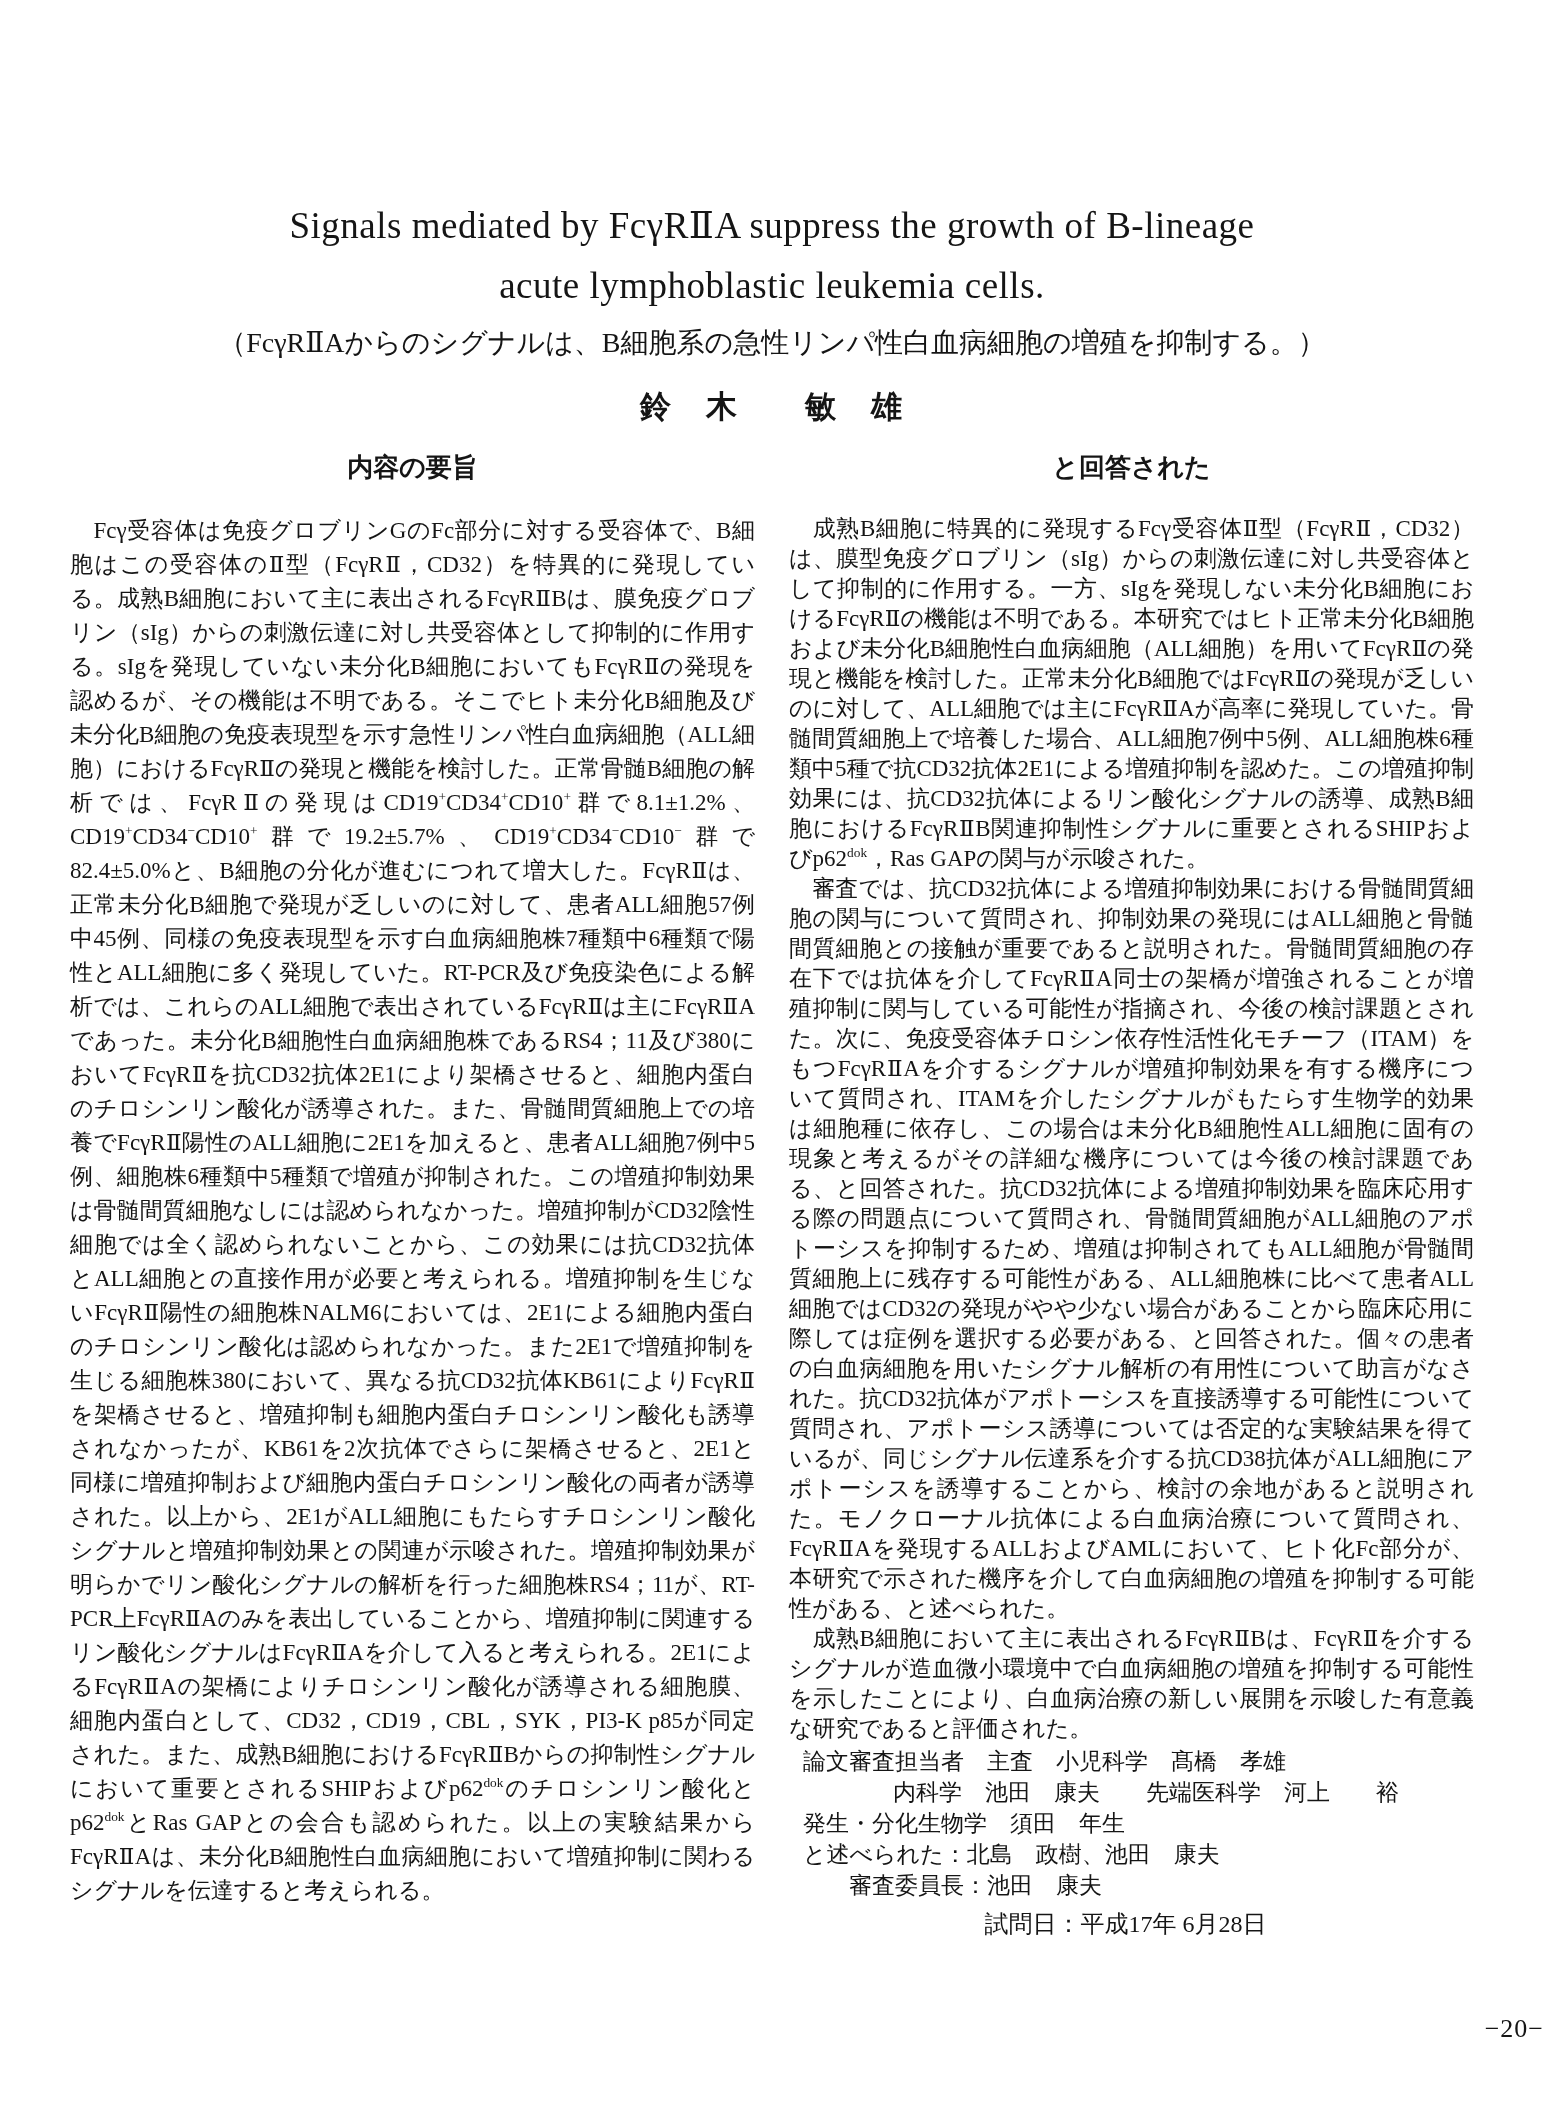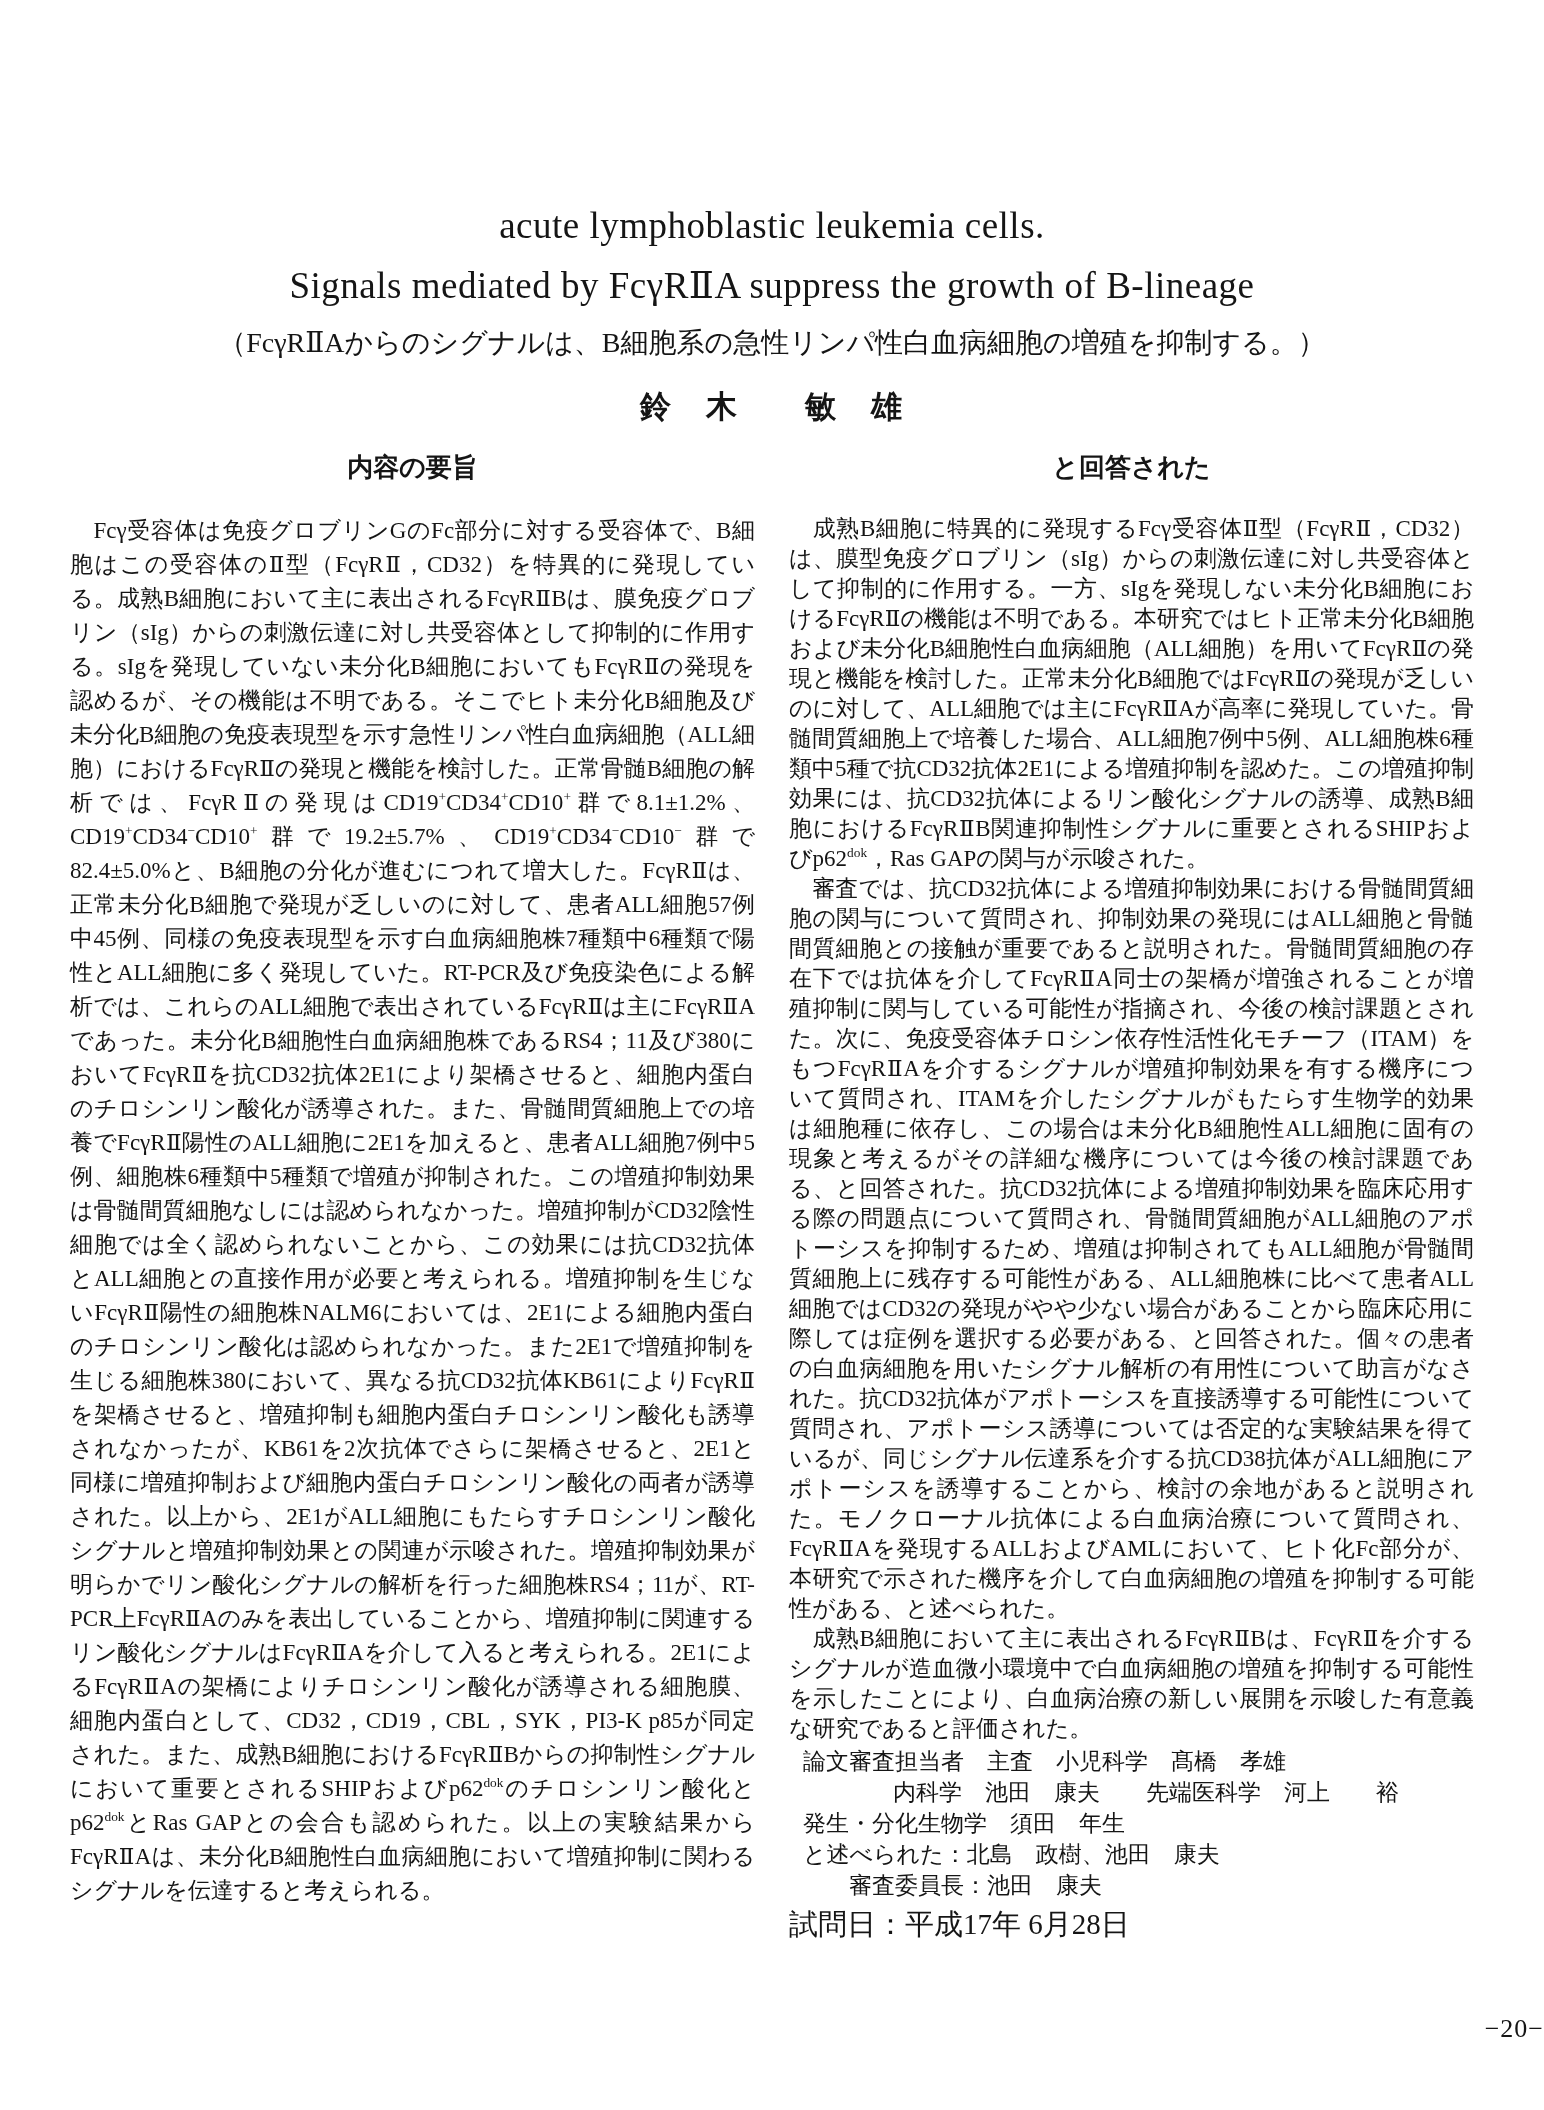--- a/index.html
+++ b/index.html
@@ -16,31 +16,31 @@
   .column{flex:1;min-width:0;}
   .col-heading{font-size:26px;font-weight:bold;text-align:center;margin:0 0 32px 0;line-height:28px;}
   .body-text{font-size:23px;margin:0;text-align:justify;}
   .col-left .body-text{line-height:34px;}
   .col-right .body-text{line-height:30px;}
   sup{font-size:58%;line-height:0;vertical-align:super;}
   .committee{font-size:23px;line-height:31px;margin-top:2px;}
   .c-line{padding-left:14px;}
   .c-line.ind-deep{padding-left:104px;}
   .c-line.ind-mid{padding-left:60px;}
-  .exam-date{text-align:left;font-size:29px;line-height:30px;margin-top:8px;padding-right:12px;}
+  .exam-date{text-align:center;font-size:24px;line-height:30px;margin-top:8px;padding-right:12px;}
   .page-number{position:absolute;bottom:66px;left:0;width:100%;text-align:right;font-size:26px;letter-spacing:1px;}
 </style>
 </head>
 <body>
 
 <div class="page">
 
   <header>
+    <div class="title-en">Signals mediated by FcγRⅡA suppress the growth of B-lineage</div>
     <div class="title-en">acute lymphoblastic leukemia cells.</div>
-    <div class="title-en">Signals mediated by FcγRⅡA suppress the growth of B-lineage</div>
     <div class="title-ja">（FcγRⅡAからのシグナルは、B細胞系の急性リンパ性白血病細胞の増殖を抑制する。）</div>
     <div class="author">鈴　木　　敏　雄</div>
   </header>
 
   <main class="columns">
 
     <section class="column col-left">
       <h3 class="col-heading">内容の要旨</h3>
       <p class="body-text"><span>　Fcγ受容体は免疫グロブリンGのFc部分に対する受容体で、B細胞はこの受容体のⅡ型（FcγRⅡ，CD32）を特異的に発現している。成熟B細胞において主に表出されるFcγRⅡBは、膜免疫グロブリン（sIg）からの刺激伝達に対し共受容体として抑制的に作用する。sIgを発現していない未分化B細胞においてもFcγRⅡの発現を認めるが、その機能は不明である。そこでヒト未分化B細胞及び未分化B細胞の免疫表現型を示す急性リンパ性白血病細胞（ALL細胞）におけるFcγRⅡの発現と機能を検討した。正常骨髄B細胞の解析では、FcγRⅡの発現はCD19</span><sup>+</sup><span>CD34</span><sup>+</sup><span>CD10</span><sup>+</sup><span>群で8.1±1.2%、CD19</span><sup>+</sup><span>CD34</span><sup>−</sup><span>CD10</span><sup>+</sup><span>群で19.2±5.7%、CD19</span><sup>+</sup><span>CD34</span><sup>−</sup><span>CD10</span><sup>−</sup><span>群で82.4±5.0%と、B細胞の分化が進むにつれて増大した。FcγRⅡは、正常未分化B細胞で発現が乏しいのに対して、患者ALL細胞57例中45例、同様の免疫表現型を示す白血病細胞株7種類中6種類で陽性とALL細胞に多く発現していた。RT-PCR及び免疫染色による解析では、これらのALL細胞で表出されているFcγRⅡは主にFcγRⅡAであった。未分化B細胞性白血病細胞株であるRS4；11及び380においてFcγRⅡを抗CD32抗体2E1により架橋させると、細胞内蛋白のチロシンリン酸化が誘導された。また、骨髄間質細胞上での培養でFcγRⅡ陽性のALL細胞に2E1を加えると、患者ALL細胞7例中5例、細胞株6種類中5種類で増殖が抑制された。この増殖抑制効果は骨髄間質細胞なしには認められなかった。増殖抑制がCD32陰性細胞では全く認められないことから、この効果には抗CD32抗体とALL細胞との直接作用が必要と考えられる。増殖抑制を生じないFcγRⅡ陽性の細胞株NALM6においては、2E1による細胞内蛋白のチロシンリン酸化は認められなかった。また2E1で増殖抑制を生じる細胞株380において、異なる抗CD32抗体KB61によりFcγRⅡを架橋させると、増殖抑制も細胞内蛋白チロシンリン酸化も誘導されなかったが、KB61を2次抗体でさらに架橋させると、2E1と同様に増殖抑制および細胞内蛋白チロシンリン酸化の両者が誘導された。以上から、2E1がALL細胞にもたらすチロシンリン酸化シグナルと増殖抑制効果との関連が示唆された。増殖抑制効果が明らかでリン酸化シグナルの解析を行った細胞株RS4；11が、RT-PCR上FcγRⅡAのみを表出していることから、増殖抑制に関連するリン酸化シグナルはFcγRⅡAを介して入ると考えられる。2E1によるFcγRⅡAの架橋によりチロシンリン酸化が誘導される細胞膜、細胞内蛋白として、CD32，CD19，CBL，SYK，PI3-K p85が同定された。また、成熟B細胞におけるFcγRⅡBからの抑制性シグナルにおいて重要とされるSHIPおよびp62</span><sup>dok</sup><span>のチロシンリン酸化とp62</span><sup>dok</sup><span>とRas GAPとの会合も認められた。以上の実験結果からFcγRⅡAは、未分化B細胞性白血病細胞において増殖抑制に関わるシグナルを伝達すると考えられる。</span></p>
     </section>

